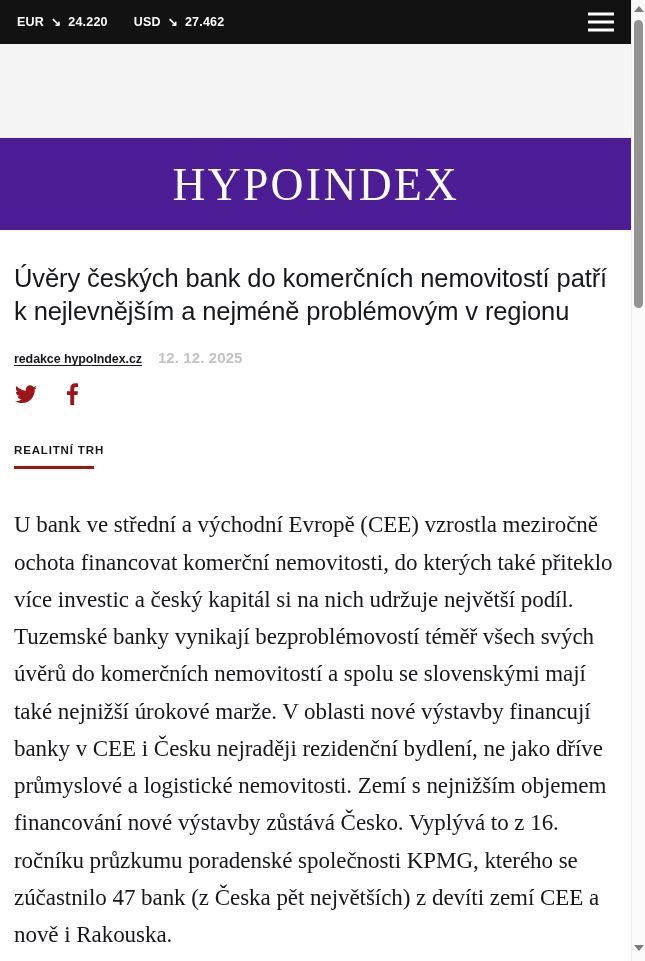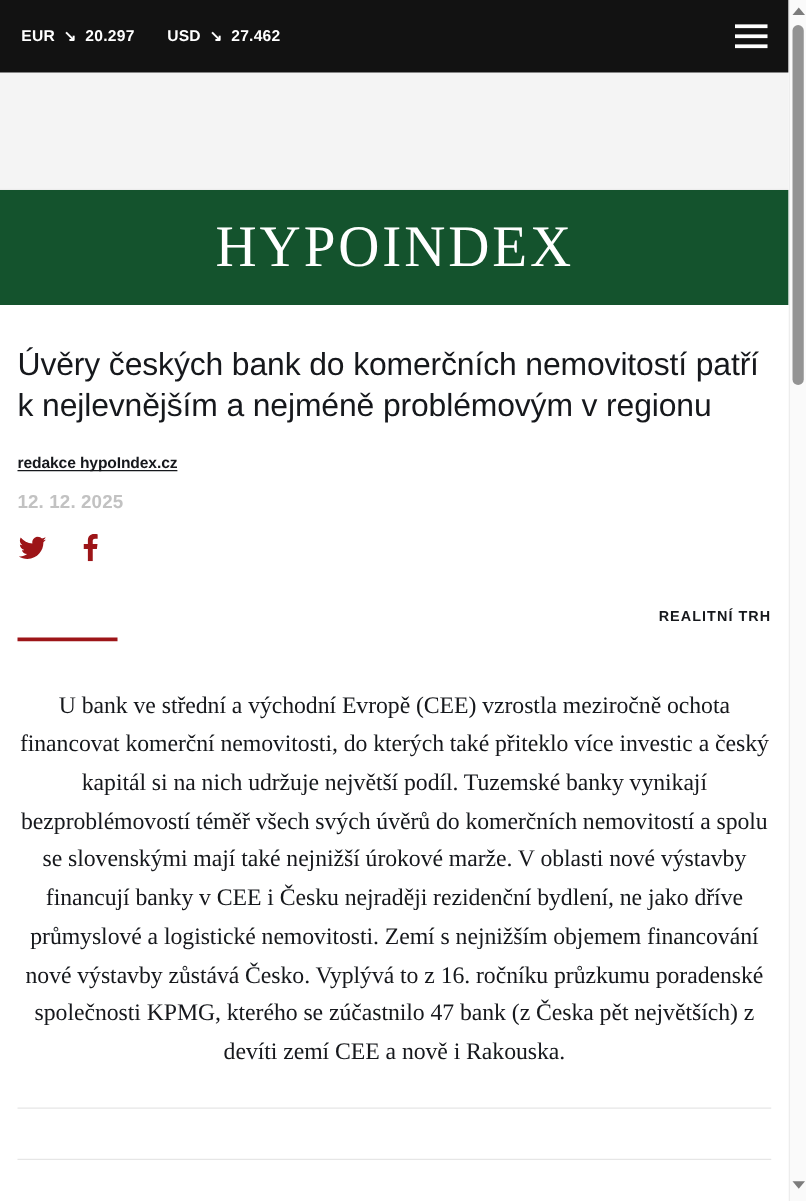--- a/index.html
+++ b/index.html
@@ -31,21 +31,21 @@
     top: 0;
     width: 631px;
     height: 961px;
     overflow: hidden;
     background: #ffffff;
   }
 
   
   .topbar {
     position: relative;
-    height: 58px;
+    height: 44px;
     background: #121212;
     display: flex;
     align-items: center;
     box-sizing: border-box;
     padding: 0 0 0 17px;
   }
   .ticker-group {
     display: flex;
     align-items: center;
     gap: 26px;
@@ -93,21 +93,21 @@
   .ad-band {
     height: 94px;
     background: #f4f4f4;
     border-bottom: 1px solid #ececec;
     box-sizing: border-box;
   }
 
   
   .brand-banner {
     height: 92px;
-    background: #14532d;
+    background: #4c1d95;
     display: flex;
     align-items: center;
     justify-content: center;
   }
   .brand-logo {
     font-family: "Liberation Serif", "DejaVu Serif", serif;
     color: #ffffff;
     font-size: 47px;
     letter-spacing: 2.4px;
     line-height: 1;
@@ -129,21 +129,20 @@
     font-weight: 400;
     color: #16181c;
     letter-spacing: -0.1px;
   }
 
   .meta-row {
     display: flex;
     align-items: baseline;
     gap: 16px;
     margin-top: 21px;
-    flex-direction: column;
   }
   .meta-author {
     font-size: 12.5px;
     font-weight: 700;
     color: #16181c;
     text-decoration: underline;
     text-underline-offset: 2px;
     letter-spacing: -0.1px;
     cursor: pointer;
   }
@@ -166,45 +165,43 @@
     display: inline-flex;
     align-items: center;
     justify-content: center;
     cursor: pointer;
     color: #9d1518;
   }
   .share-icon svg { display: block; fill: #9d1518; }
 
   .category {
     margin-top: 34px;
-    text-align: right;
   }
   .category-label {
     display: inline-block;
     font-size: 11.5px;
     font-weight: 700;
     letter-spacing: 0.85px;
     color: #16181c;
     cursor: pointer;
   }
   .category-rule {
     margin-top: 8px;
     width: 80px;
     height: 3px;
     background: #9d1518;
   }
 
   .body-text {
     font-family: "Liberation Serif", "DejaVu Serif", serif;
-    font-size: 19px;
+    font-size: 23px;
     line-height: 1.62;
     color: #16181c;
     margin: 0;
     letter-spacing: -0.05px;
-    text-align: center;
   }
   .para-1 { margin-top: 37px; }
   .para-2 { margin-top: 32px; }
 
   .rule {
     height: 1px;
     background: #e6e6e6;
     margin: 0;
   }
   .rule-top { margin-top: 28px; }
@@ -260,21 +257,21 @@
 <div id="viewport">
 
   <div id="page">
 
     <div class="topbar">
       <div class="ticker-group">
 
         <div class="ticker">
           <span class="tkr-code">EUR</span>
           <span class="tkr-arrow">↘</span>
-          <span class="tkr-value">20.297</span>
+          <span class="tkr-value">24.220</span>
         </div>
 
         <div class="ticker">
           <span class="tkr-code">USD</span>
           <span class="tkr-arrow">↘</span>
           <span class="tkr-value">27.462</span>
         </div>
 
       </div>
 

